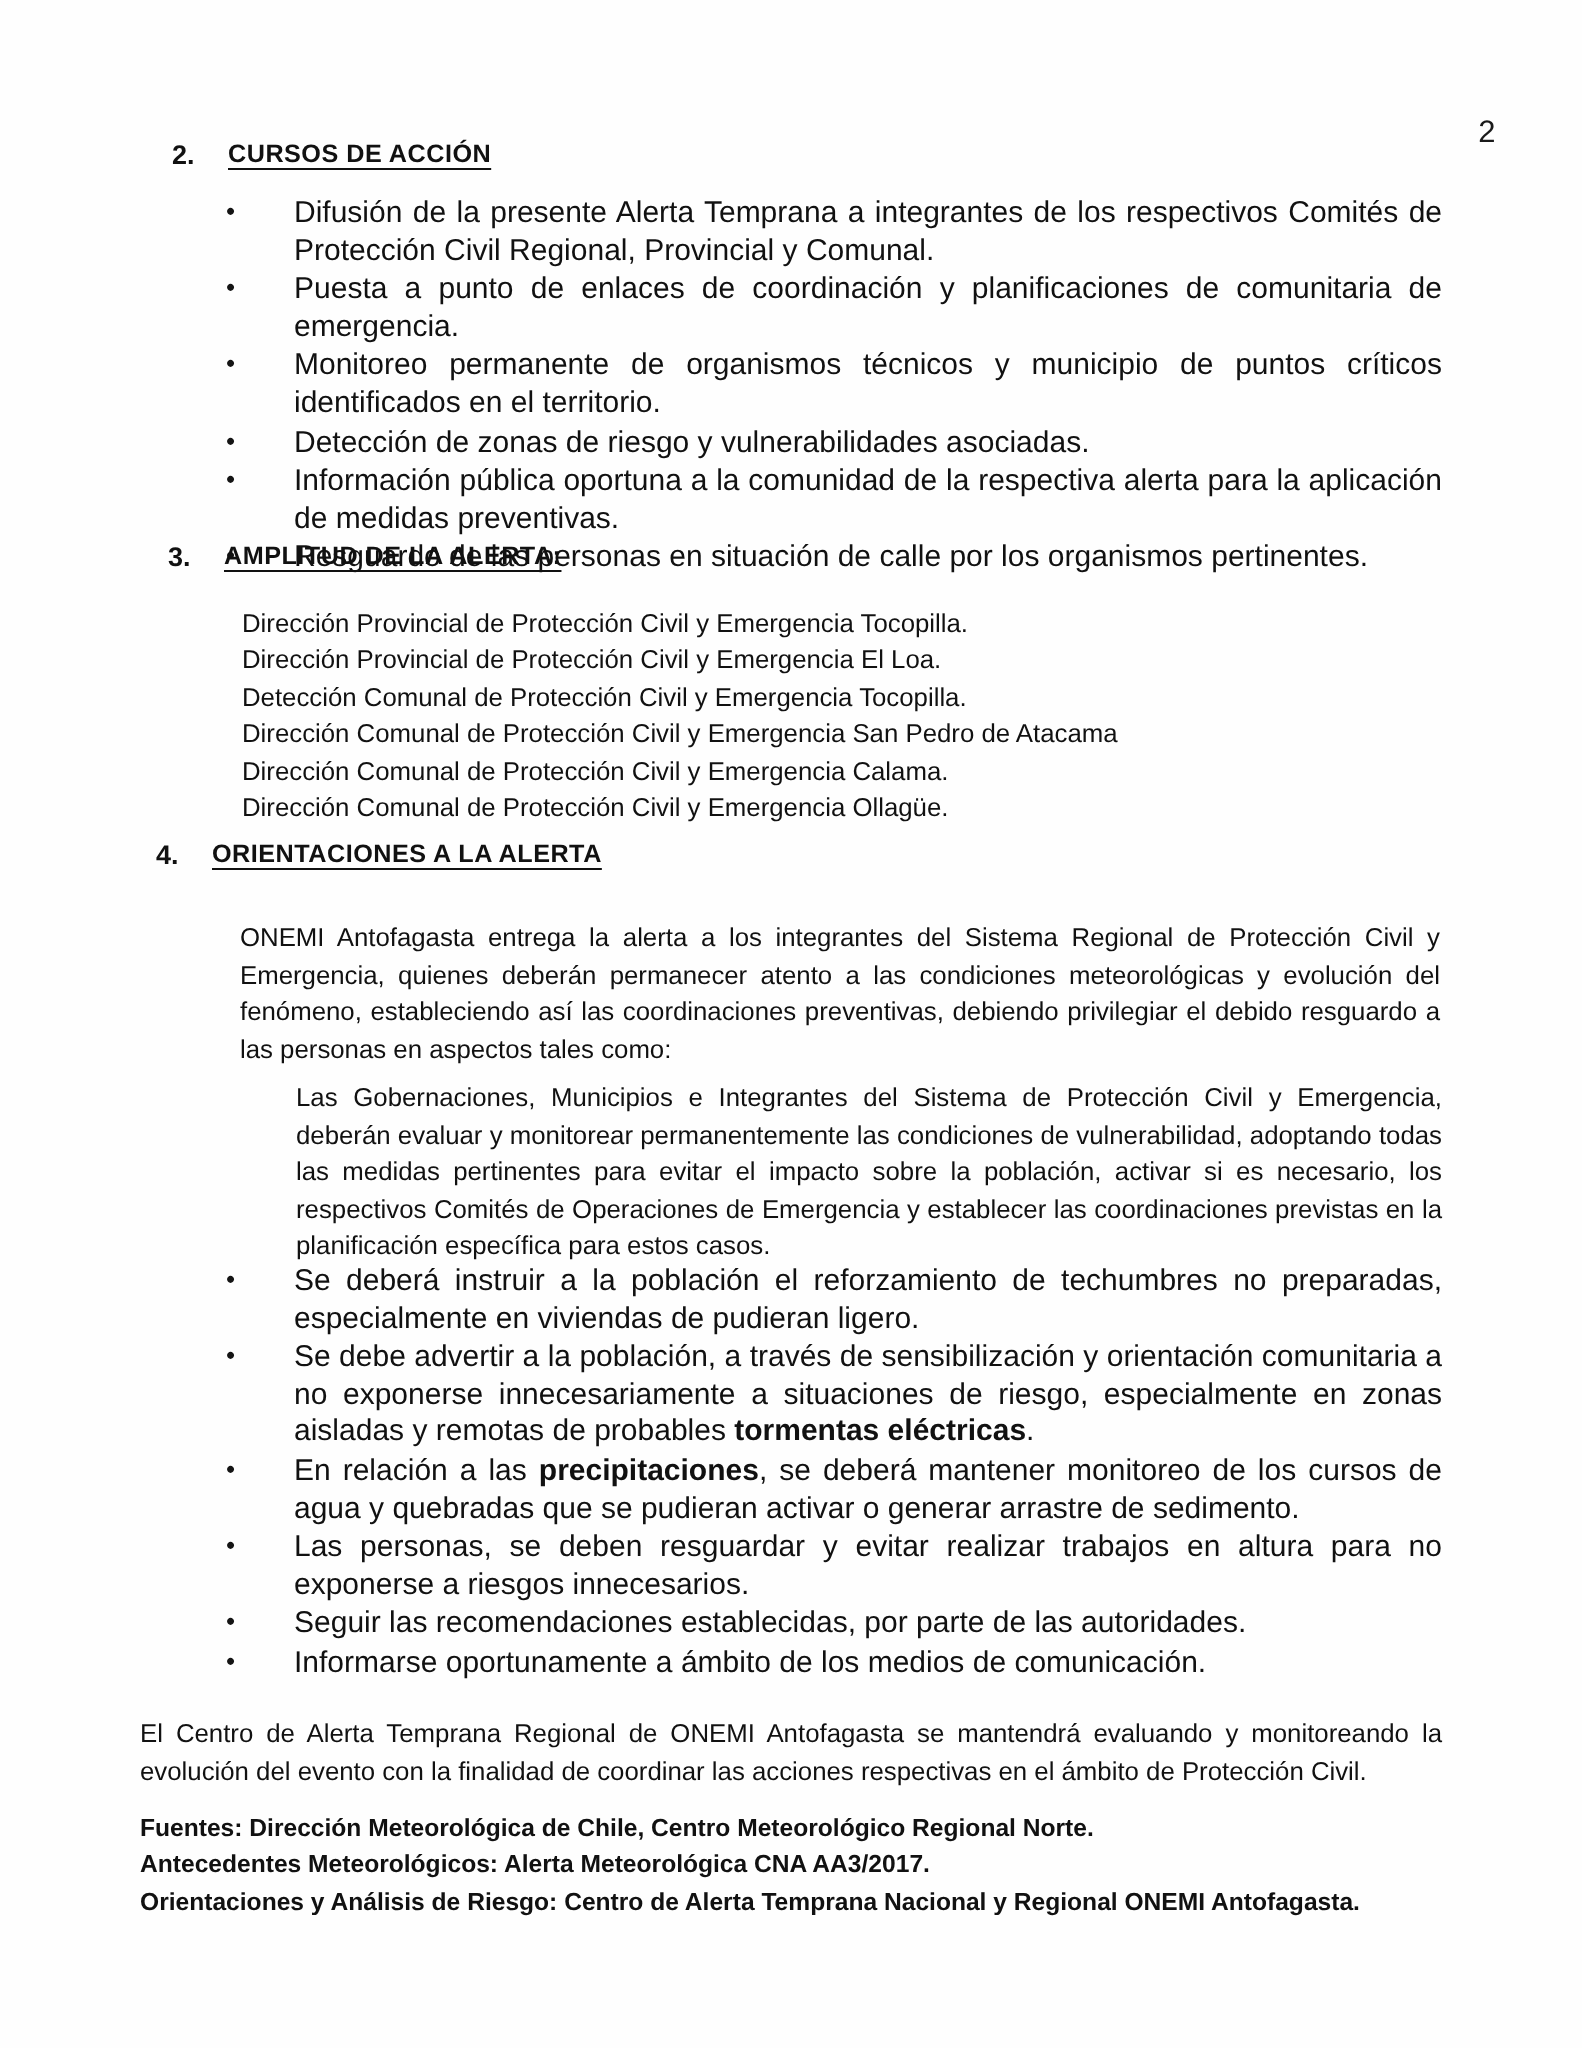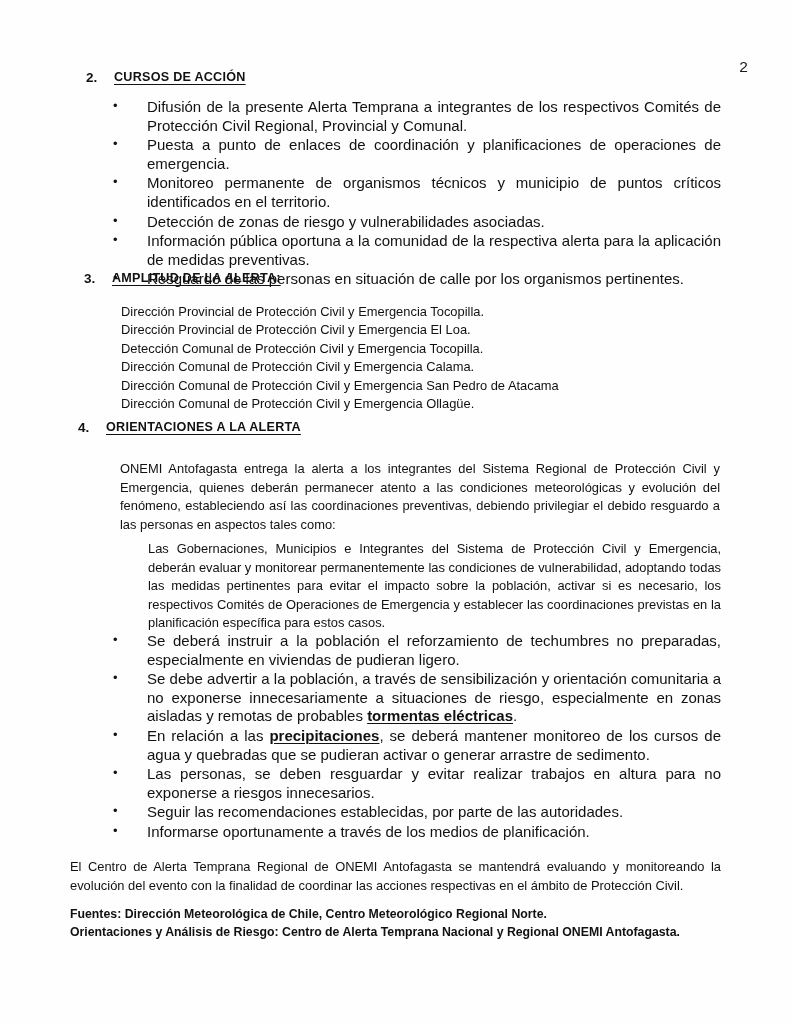--- a/index.html
+++ b/index.html
@@ -143,61 +143,60 @@
     width: 660px;
     top: 905px;
     font-size: 12.3px;
     font-weight: bold;
     line-height: 18.4px;
   }
   .sources div { white-space: nowrap; }
 
   b.ul-bold {
     font-weight: bold;
-    text-decoration: underline;
     text-underline-offset: 2px;
     text-decoration-thickness: 1px;
   }
 </style>
 </head>
 <body>
 
 <div class="page">
 
   <div class="page-number">2</div>
 
   <div class="section" style="top:70px;">
     <div class="numbered-heading">
       <span class="num">2.</span>
       <span class="htext">CURSOS DE ACCIÓN</span>
     </div>
   </div>
 
   <ul class="bullets list-1">
     <li>Difusión de la presente Alerta Temprana a integrantes de los respectivos Comités de Protección Civil Regional, Provincial y Comunal.</li>
-    <li>Puesta a punto de enlaces de coordinación y planificaciones de operaciones de emergencia.</li>
+    <li>Puesta a punto de enlaces de coordinación y planificaciones de comunitaria de emergencia.</li>
     <li>Monitoreo permanente de organismos técnicos y municipio de puntos críticos identificados en el territorio.</li>
     <li>Detección de zonas de riesgo y vulnerabilidades asociadas.</li>
     <li>Información pública oportuna a la comunidad de la respectiva alerta para la aplicación de medidas preventivas.</li>
     <li>Resguardo de las personas en situación de calle por los organismos pertinentes.</li>
   </ul>
 
   <div class="section" style="top:271px;">
     <div class="numbered-heading" style="padding-left:112px;">
       <span class="num" style="left:84px;">3.</span>
       <span class="htext">AMPLITUD DE LA ALERTA:</span>
     </div>
   </div>
 
   <div class="plain-lines" style="top:303px;">
     <div>Dirección Provincial de Protección Civil y Emergencia Tocopilla.</div>
     <div>Dirección Provincial de Protección Civil y Emergencia El Loa.</div>
     <div>Detección Comunal de Protección Civil y Emergencia Tocopilla.</div>
+    <div>Dirección Comunal de Protección Civil y Emergencia San Pedro de Atacama</div>
     <div>Dirección Comunal de Protección Civil y Emergencia Calama.</div>
-    <div>Dirección Comunal de Protección Civil y Emergencia San Pedro de Atacama</div>
     <div>Dirección Comunal de Protección Civil y Emergencia Ollagüe.</div>
   </div>
 
   <div class="section" style="top:420px;">
     <div class="numbered-heading" style="padding-left:106px;">
       <span class="num" style="left:78px;">4.</span>
       <span class="htext">ORIENTACIONES A LA ALERTA</span>
     </div>
   </div>
 
@@ -215,24 +214,25 @@
     <li>
       <span>En relación a las </span><b class="ul-bold">precipitaciones</b><span>, se deberá mantener monitoreo de los cursos de agua y quebradas que se pudieran activar o generar arrastre de sedimento.</span>
     </li>
     <li>
       <span>Las personas, se deben resguardar y evitar realizar trabajos en altura para no exponerse a riesgos innecesarios.</span><b class="ul-bold"></b><span></span>
     </li>
     <li>
       <span>Seguir las recomendaciones establecidas, por parte de las autoridades.</span><b class="ul-bold"></b><span></span>
     </li>
     <li>
-      <span>Informarse oportunamente a través de los medios de planificación.</span><b class="ul-bold"></b><span></span>
+      <span>Informarse oportunamente a ámbito de los medios de comunicación.</span><b class="ul-bold"></b><span></span>
     </li>
   </ul>
 
   <div class="para closing-para">El Centro de Alerta Temprana Regional de ONEMI Antofagasta se mantendrá evaluando y monitoreando la evolución del evento con la finalidad de coordinar las acciones respectivas en el ámbito de Protección Civil.</div>
 
   <div class="sources">
     <div>Fuentes: Dirección Meteorológica de Chile, Centro Meteorológico Regional Norte.</div>
+    <div>Antecedentes Meteorológicos: Alerta Meteorológica CNA AA3/2017.</div>
     <div>Orientaciones y Análisis de Riesgo: Centro de Alerta Temprana Nacional y Regional ONEMI Antofagasta.</div>
   </div>
 
 </div>
 
 </body></html>

